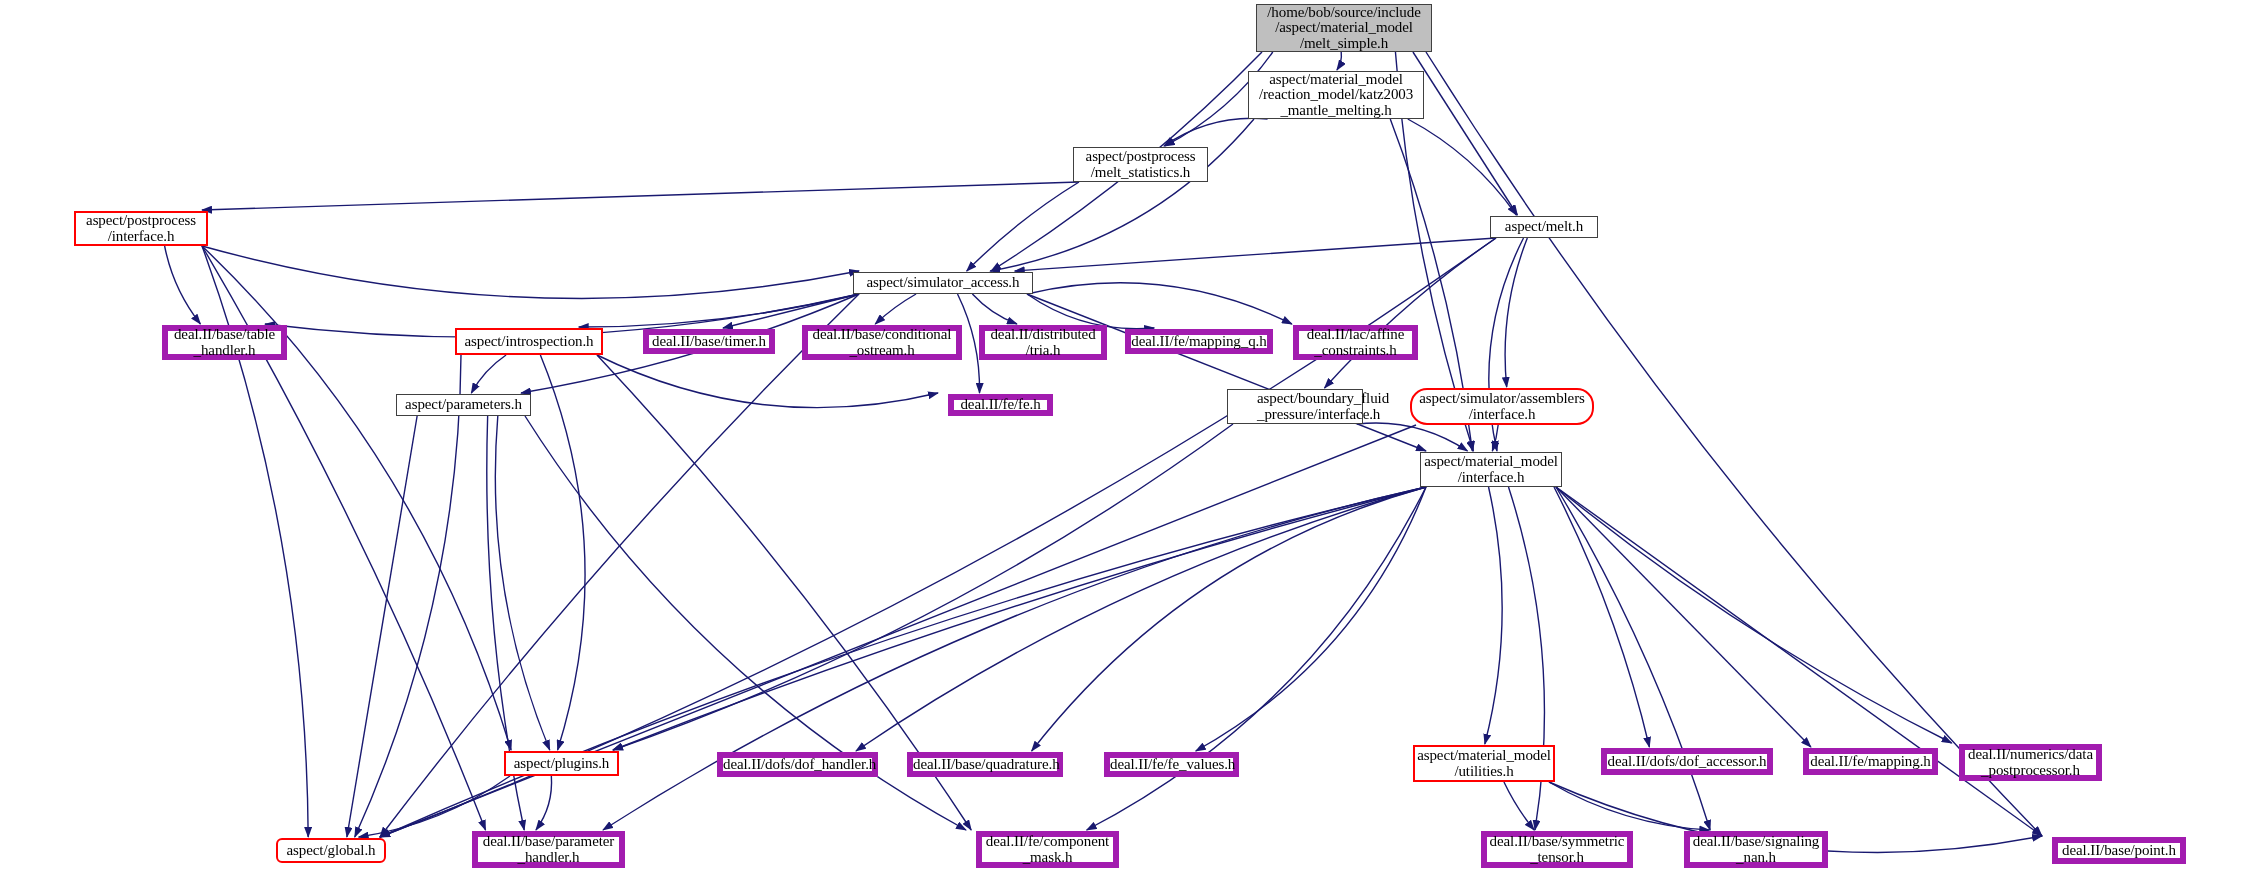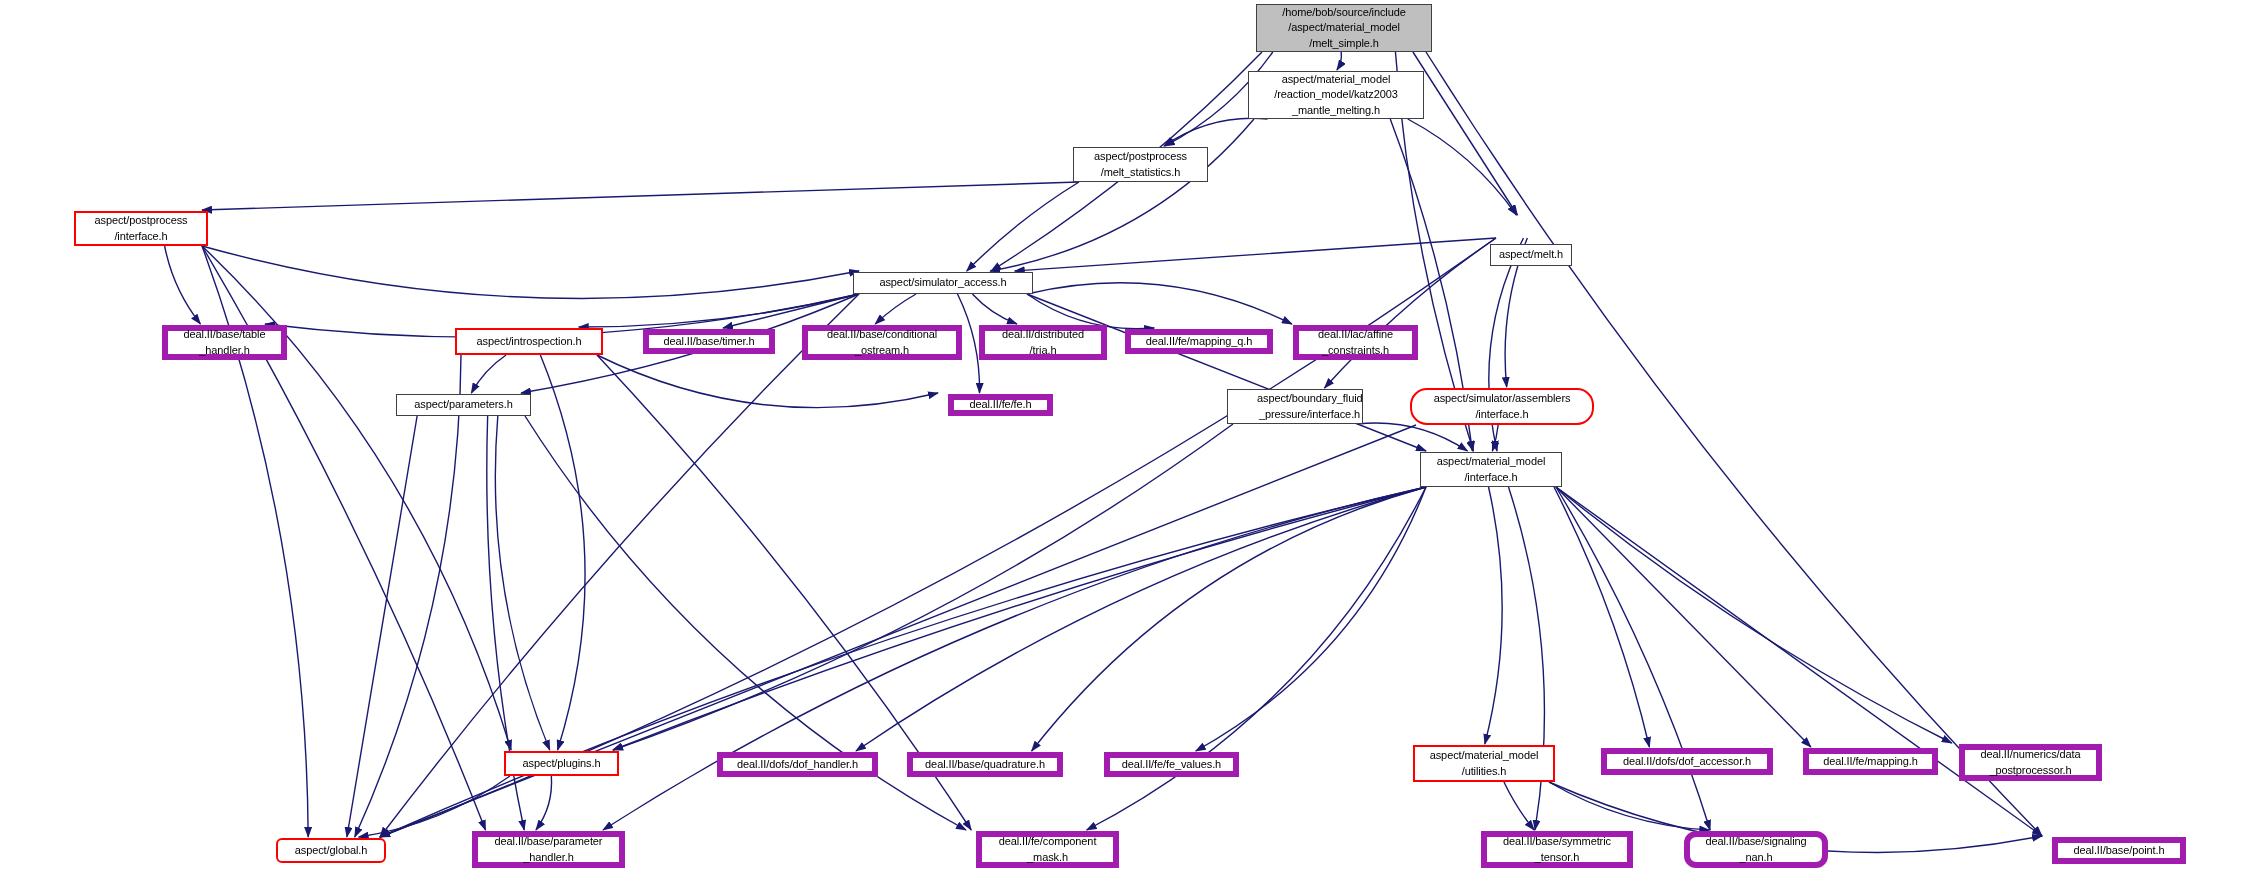--- a/index.html
+++ b/index.html
@@ -21,25 +21,26 @@
   .node{
     position:absolute;
     box-sizing:border-box;
     display:flex;
     align-items:center;
     justify-content:center;
     text-align:center;
     background:#ffffff;
     border:1px solid #c8c8c8;
     color:#000000;
-    font-size:11px;
+    font-size:15px;
     line-height:15.5px;
     white-space:pre-line;
     letter-spacing:-0.1px;
     z-index:5;
+    font-family:Liberation Serif, serif;
   }
   .node.lib{ border:6px solid #a21caf;margin-left:16px; }
   .node.aspect{ border:1px solid #404040; }
   .node.hl{ border:2px solid #ff0000; }
   .node.root{ background:#bfbfbf; border:1px solid #404040; }
   .node span{ display:block; width:100%; }
 </style>
 </head>
 <body>
 
@@ -122,21 +123,21 @@
       <div class="node root" style="left: 1256px; top: 4px; width: 176px; height: 48px;"><span>/home/bob/source/include
 /aspect/material_model
 /melt_simple.h</span></div>
       <div class="node aspect" style="left: 1248px; top: 71px; width: 176px; height: 48px;"><span>aspect/material_model
 /reaction_model/katz2003
 _mantle_melting.h</span></div>
       <div class="node aspect" style="left: 1073px; top: 147px; width: 135px; height: 35px;"><span>aspect/postprocess
 /melt_statistics.h</span></div>
       <div class="node hl" style="left: 74px; top: 211px; width: 134px; height: 35px;"><span>aspect/postprocess
 /interface.h</span></div>
-      <div class="node aspect" style="left: 1490px; top: 216px; width: 82px; height: 22px; margin-top: 28px;"><span>aspect/melt.h</span></div>
+      <div class="node aspect" style="left: 1490px; top: 216px; width: 108px; height: 22px;"><span>aspect/melt.h</span></div>
       <div class="node aspect" style="left: 853px; top: 272px; width: 180px; height: 22px;"><span>aspect/simulator_access.h</span></div>
       <div class="node lib" style="left: 146px; top: 325px; width: 125px; height: 35px;"><span>deal.II/base/table
 _handler.h</span></div>
       <div class="node hl" style="left: 455px; top: 328px; width: 148px; height: 27px;"><span>aspect/introspection.h</span></div>
       <div class="node lib" style="left: 627px; top: 329px; width: 132px; height: 25px;"><span>deal.II/base/timer.h</span></div>
       <div class="node lib" style="left: 786px; top: 325px; width: 160px; height: 35px;"><span>deal.II/base/conditional
 _ostream.h</span></div>
       <div class="node lib" style="left: 963px; top: 325px; width: 128px; height: 35px;"><span>deal.II/distributed
 /tria.h</span></div>
       <div class="node lib" style="left: 1109px; top: 329px; width: 148px; height: 25px;"><span>deal.II/fe/mapping_q.h</span></div>
@@ -160,17 +161,17 @@
       <div class="node lib" style="left: 1787px; top: 748px; width: 135px; height: 27px;"><span>deal.II/fe/mapping.h</span></div>
       <div class="node lib" style="left: 1943px; top: 744px; width: 143px; height: 37px;"><span>deal.II/numerics/data
 _postprocessor.h</span></div>
       <div class="node hl" style="left: 276px; top: 838px; width: 110px; height: 25px; border-radius: 6px;"><span>aspect/global.h</span></div>
       <div class="node lib" style="left: 456px; top: 831px; width: 153px; height: 37px;"><span>deal.II/base/parameter
 _handler.h</span></div>
       <div class="node lib" style="left: 960px; top: 831px; width: 143px; height: 37px;"><span>deal.II/fe/component
 _mask.h</span></div>
       <div class="node lib" style="left: 1465px; top: 831px; width: 152px; height: 37px;"><span>deal.II/base/symmetric
 _tensor.h</span></div>
-      <div class="node lib" style="left: 1668px; top: 831px; width: 144px; height: 37px; border-radius: 12px;"><span>deal.II/base/signaling
+      <div class="node lib" style="left: 1668px; top: 831px; width: 144px; height: 37px;"><span>deal.II/base/signaling
 _nan.h</span></div>
       <div class="node lib" style="left: 2036px; top: 837px; width: 134px; height: 27px;"><span>deal.II/base/point.h</span></div>
     </div>
 </div>
 
 </body></html>

